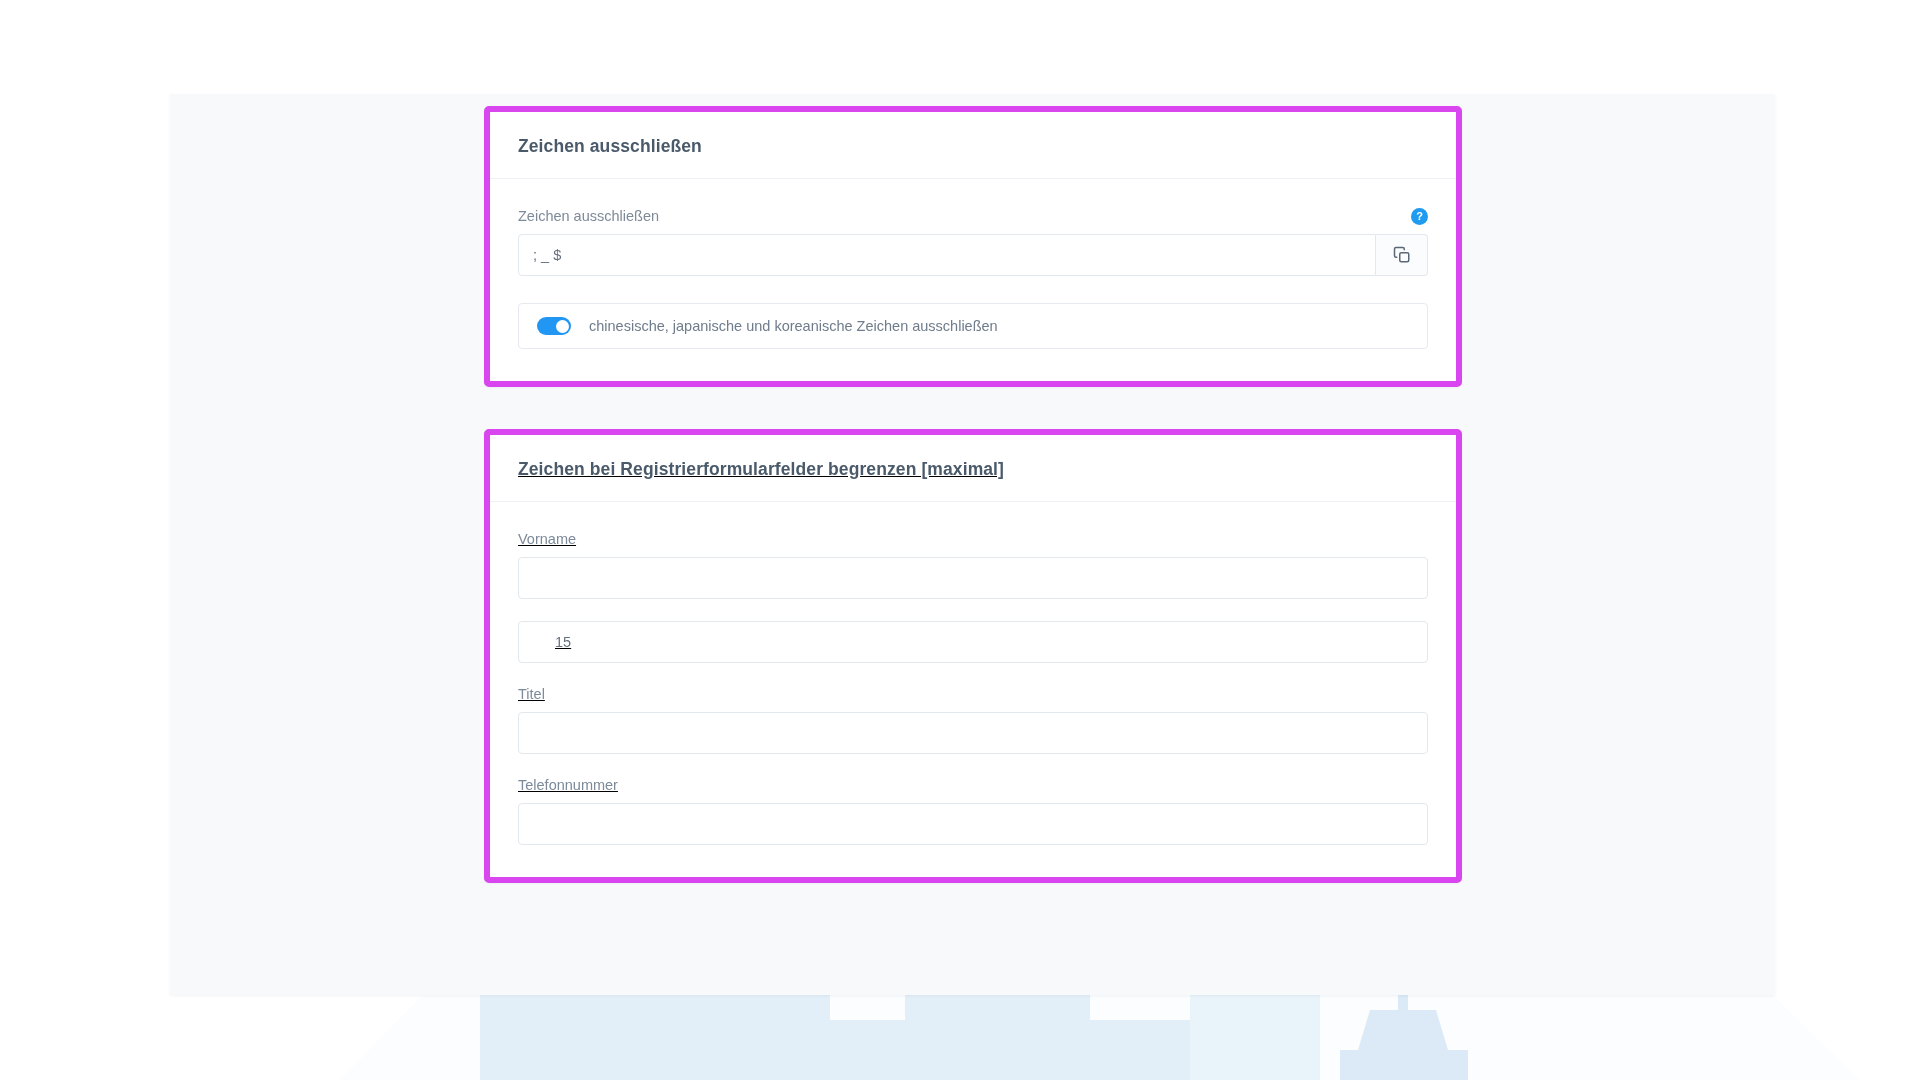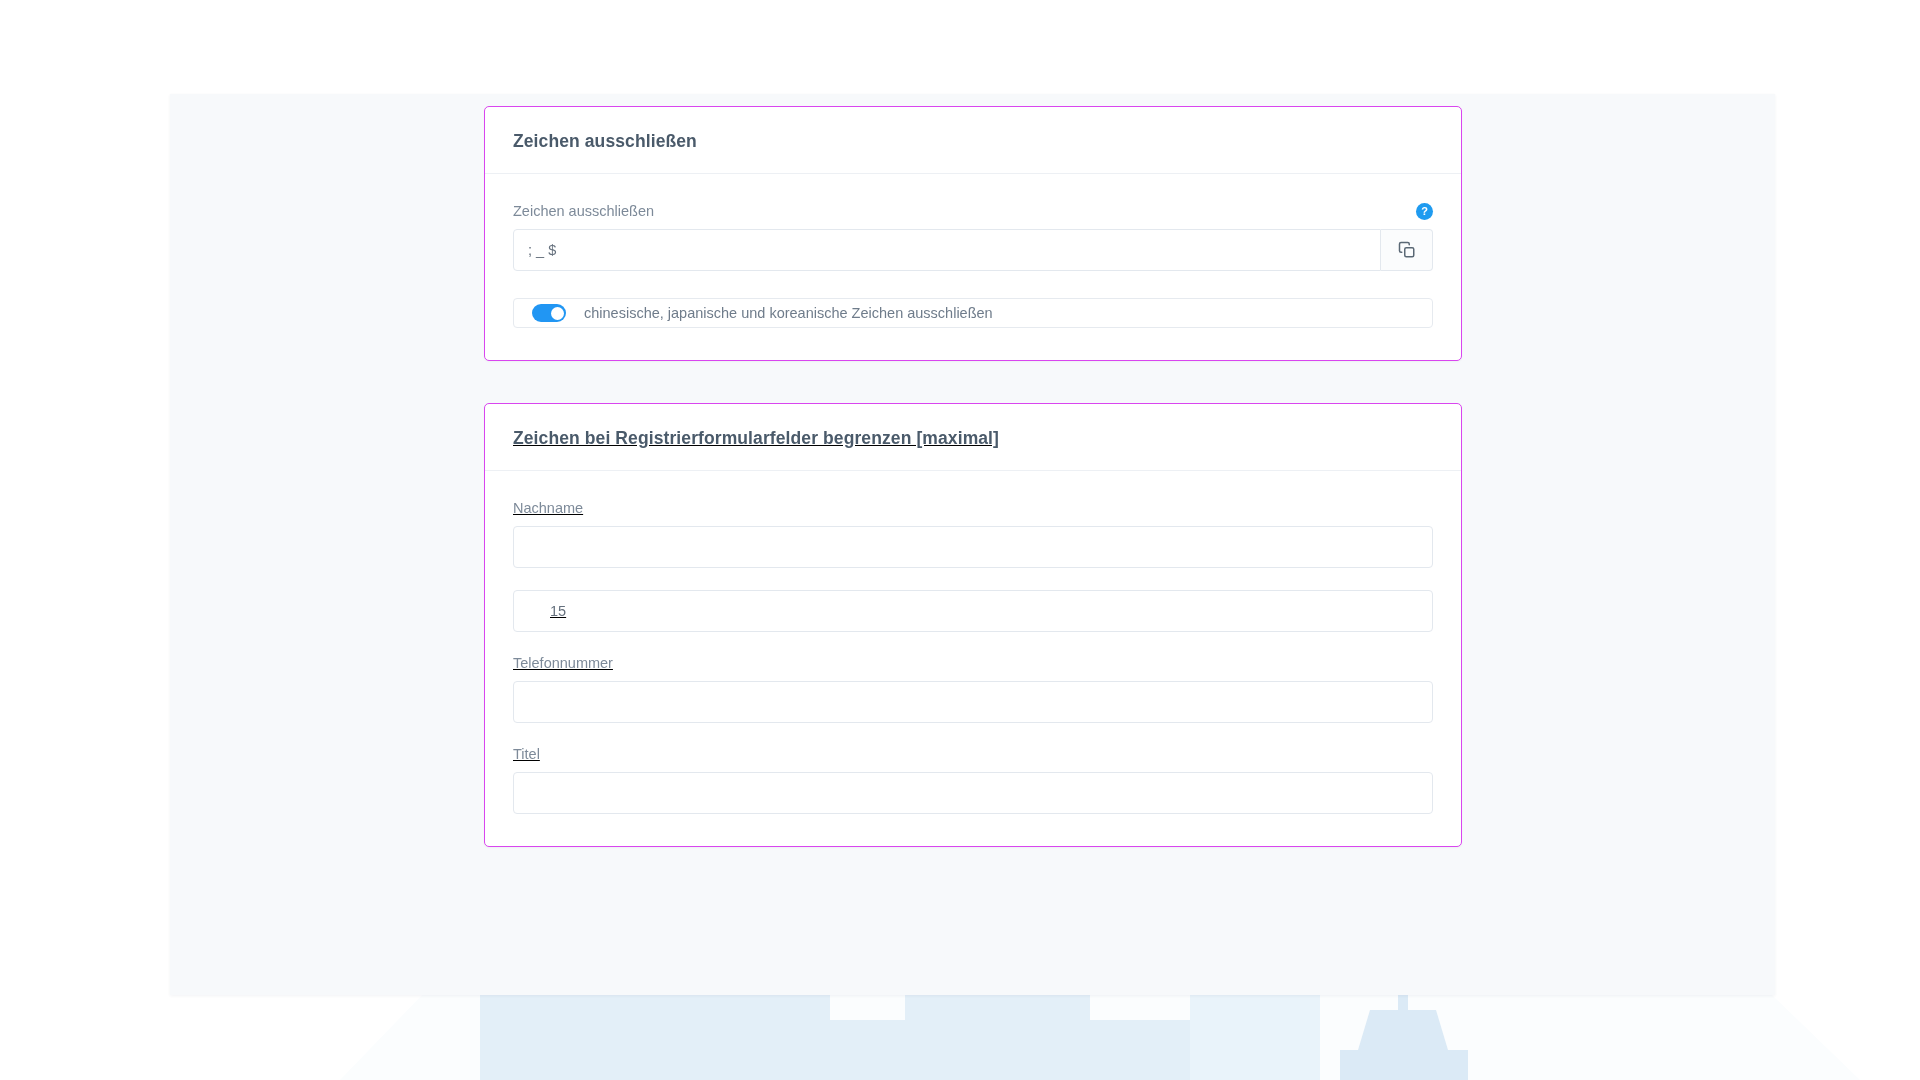--- a/index.html
+++ b/index.html
@@ -43,21 +43,21 @@
   .content-column {
     position: absolute;
     left: 314px;
     top: 12px;
     width: 978px;
   }
 
   
   .card {
     background: #ffffff;
-    border: 1px solid #d946ef;
+    border: 6px solid #d946ef;
     border-radius: 5px;
     box-shadow: 0 1px 2px rgba(40,60,90,0.045);
     overflow: hidden;
   }
 
   .card + .card { margin-top: 42px; text-decoration: underline; }
 
   .card-header {
     padding: 24px 28px 21px 28px;
     border-bottom: 1px solid #edf0f4;
@@ -143,21 +143,21 @@
     cursor: pointer;
     color: #5a6875;
   }
 
   
   .toggle-row {
     margin-top: 27px;
     border: 1px solid #e6eaef;
     border-radius: 4px;
     background: #ffffff;
-    height: 30px;
+    height: 46px;
     display: flex;
     align-items: center;
     padding: 0 18px;
   }
 
   .switch {
     width: 34px;
     height: 18px;
     border-radius: 9px;
     background: #2196f3;
@@ -243,36 +243,36 @@
       </div>
     </section>
 
     <section class="card">
       <div class="card-header">
         <h2 class="card-title">Zeichen bei Registrierformularfelder begrenzen [maximal]</h2>
       </div>
       <div class="card-body">
 
         <div class="form-field">
-          <label class="field-label">Nachname</label>
+          <label class="field-label">Vorname</label>
           <input class="text-input" type="text" value="" style="">
         </div>
 
         <div class="form-field">
           <input class="text-input" type="text" value="15" style="">
+        </div>
+
+        <div class="form-field">
+          <label class="field-label">Titel</label>
+          <input class="text-input" type="text" value="" style="">
         </div>
 
         <div class="form-field">
           <label class="field-label">Telefonnummer</label>
           <input class="text-input" type="text" value="" style="">
         </div>
 
-        <div class="form-field">
-          <label class="field-label">Titel</label>
-          <input class="text-input" type="text" value="" style="">
-        </div>
-
 
       </div>
     </section>
 
   </div>
 </div>
 
 </body></html>

